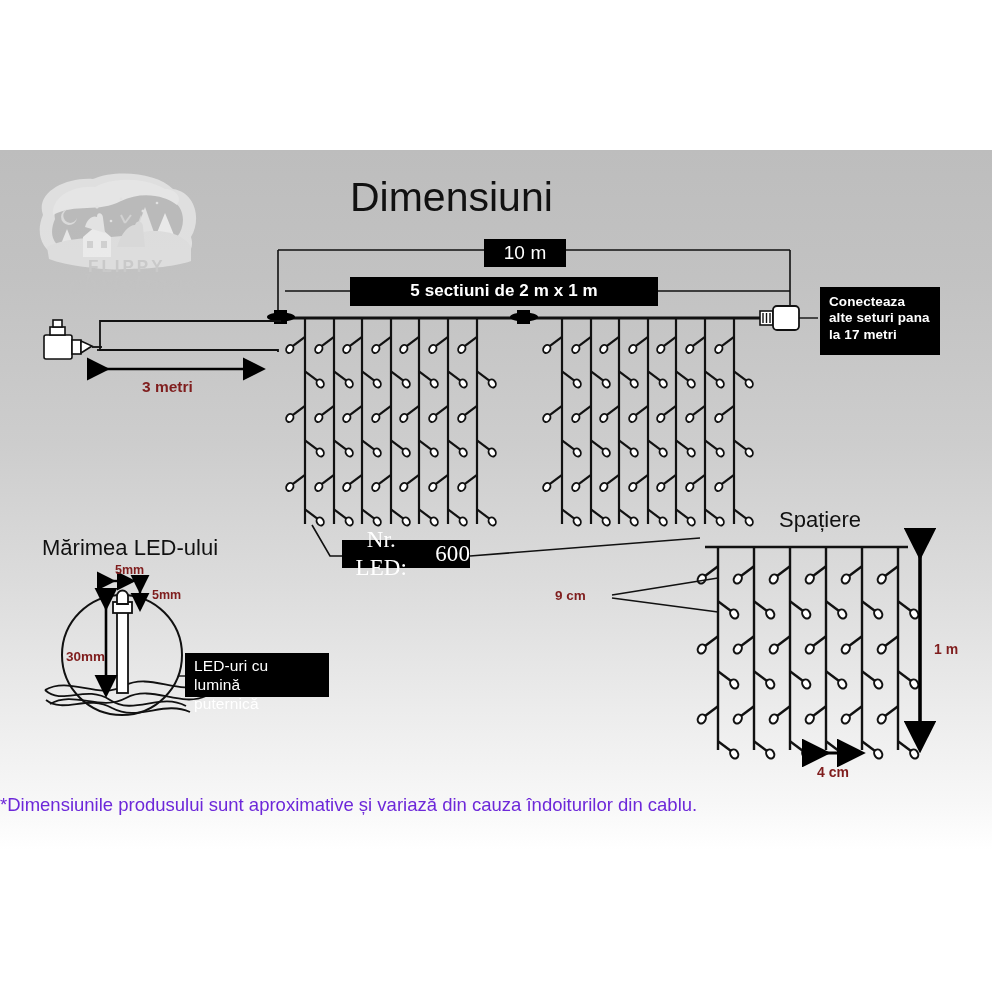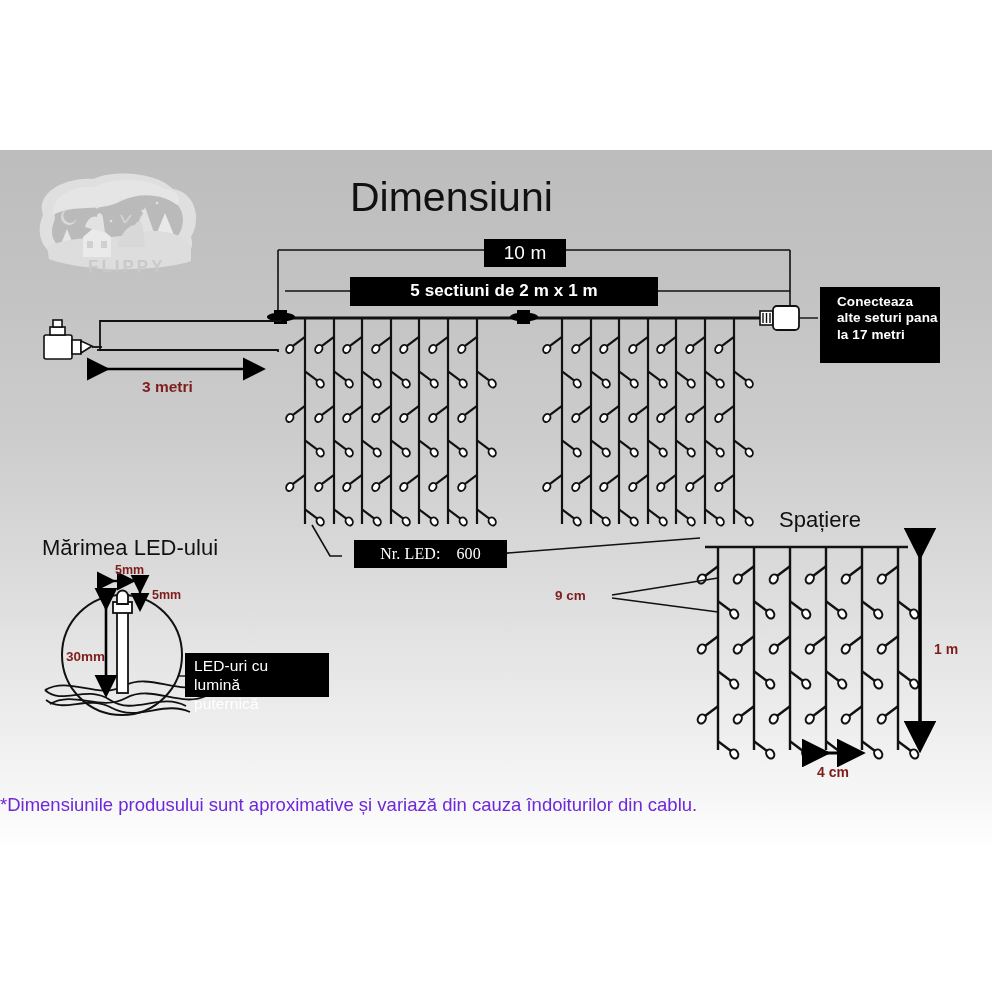--- a/index.html
+++ b/index.html
@@ -21,24 +21,24 @@
     display:flex;align-items:center;justify-content:center;
     text-align:center;line-height:1.22;
   }
   .plain{position:absolute;color:#7f1d1d;}
   #title{
     position:absolute;left:350px;top:174px;width:300px;
     font-size:41px;color:#111;text-align:left;font-weight:normal;
   }
   #lbl10{left:484px;top:239px;width:82px;height:28px;font-size:19px;font-weight:normal;}
   #lbl5sec{left:350px;top:277px;width:308px;height:29px;font-size:17px;}
-  #lblConn{left:820px;top:287px;width:120px;height:76px;font-size:13.5px;
+  #lblConn{left:820px;top:287px;width:120px;height:68px;font-size:13.5px;
            justify-content:flex-start;align-items:flex-start;
-           padding:7px 0 0 17px;box-sizing:border-box;text-align:left;}
-  #lblNr{left:354px;top:540px;width:153px;height:28px;font-size:16px;
+           padding:7px 0 0 9px;box-sizing:border-box;text-align:left;}
+  #lblNr{left:342px;top:540px;width:128px;height:28px;font-size:23px;
          font-family:"Liberation Serif",serif;font-weight:normal;}
   #lblLum{left:185px;top:653px;width:144px;height:44px;font-size:15.5px;
           justify-content:flex-start;align-items:flex-start;
           padding:4px 12px 0 9px;box-sizing:border-box;text-align:left;font-weight:normal;}
   #lbl3m{left:142px;top:378px;font-size:15.5px;font-weight:bold;}
   #lblMar{left:42px;top:535px;font-size:22px;color:#111;}
   #lblSpat{left:779px;top:507px;font-size:22px;color:#111;}
   #lbl5a{left:115px;top:563px;font-size:12.5px;font-weight:bold;}
   #lbl5b{left:152px;top:588px;font-size:12.5px;font-weight:bold;}
   #lbl30{left:66px;top:649px;font-size:13.5px;font-weight:bold;}

